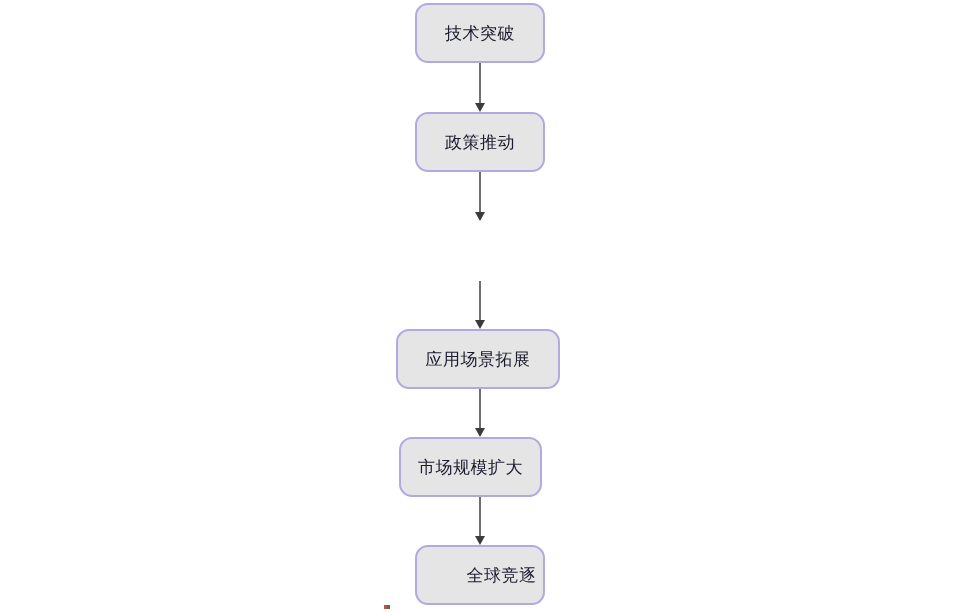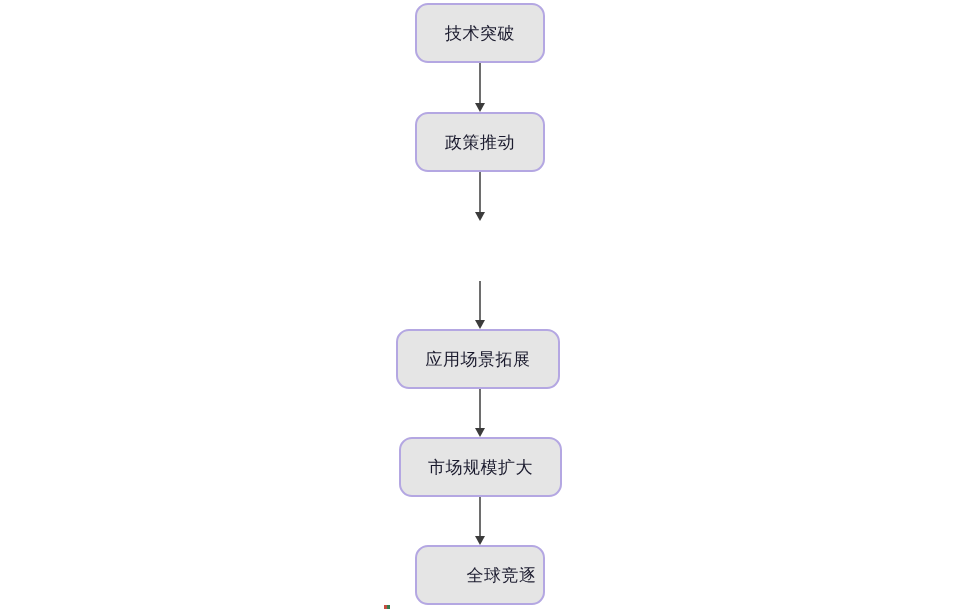--- a/index.html
+++ b/index.html
@@ -87,21 +87,21 @@
 
   <div class="node" style="left:415px; top:112px; width:130px; height:60px;">
     <span class="node-label">政策推动</span>
   </div>
 
 
   <div class="node" style="left:396px; top:329px; width:164px; height:60px;">
     <span class="node-label">应用场景拓展</span>
   </div>
 
-  <div class="node" style="left:399px; top:437px; width:163px; height:60px;">
+  <div class="node" style="left:399px; top:437px; width:143px; height:60px;">
     <span class="node-label">市场规模扩大</span>
   </div>
 
   <div class="node" style="left:415px; top:545px; width:130px; height:60px;padding-left:43px;">
     <span class="node-label">全球竞逐</span>
   </div>
 
   <div class="edge" style="left:473px; top:63px; height:49px;">
     <span class="edge-line" style="height:42px;"></span>
     <span class="edge-head"></span>

